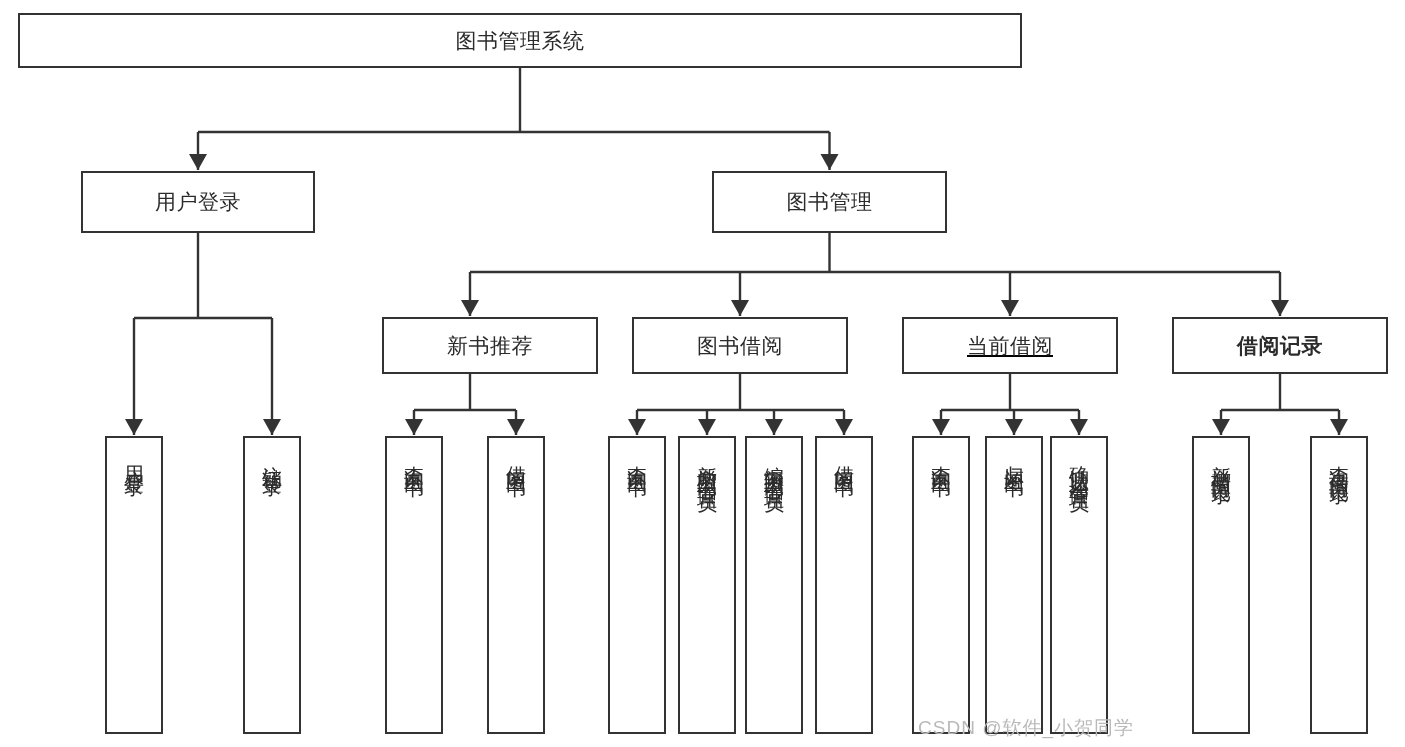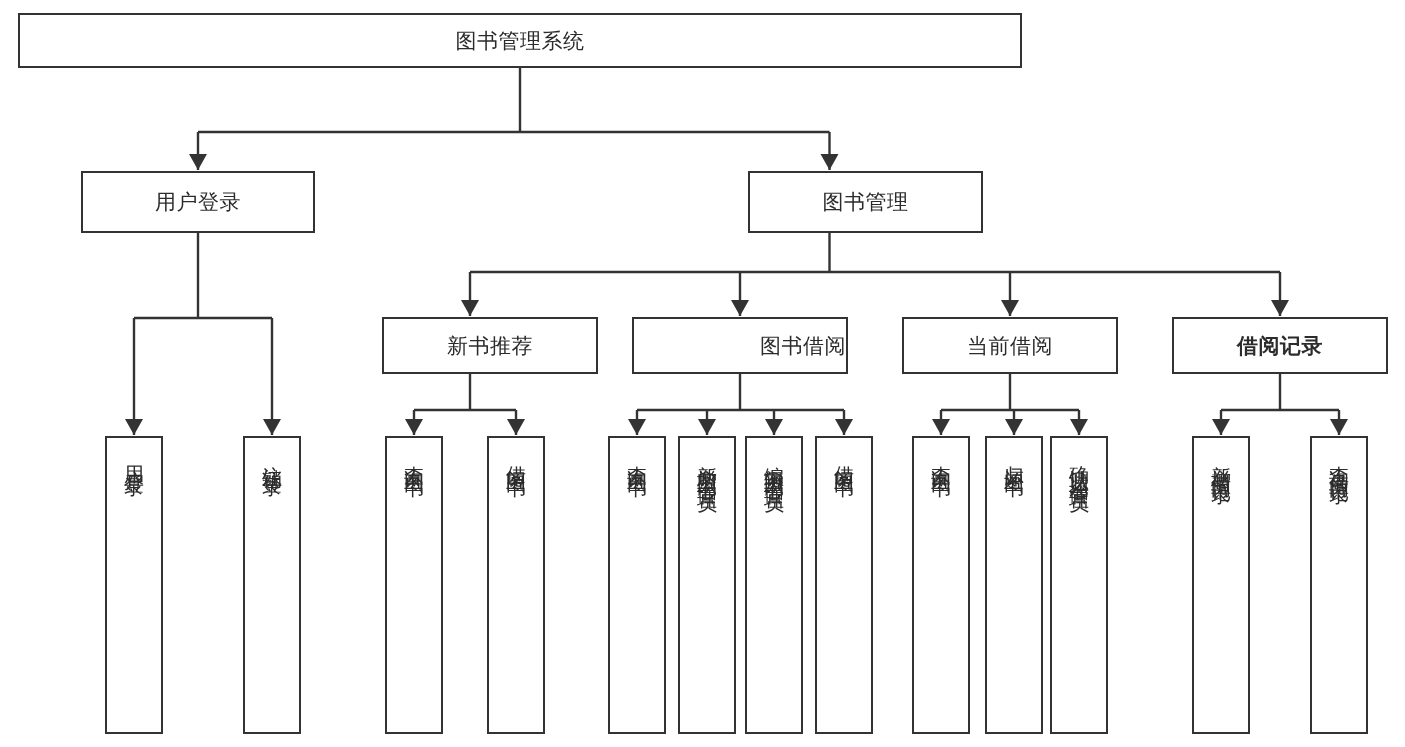--- a/index.html
+++ b/index.html
@@ -140,30 +140,30 @@
       <path d="M1330,419 L1348,419 L1339,435 Z" class="arrowhead"></path>
     </svg>
 
   <div id="node-layer">
       <div class="node-box" style="left: 18px; top: 13px; width: 1004px; height: 55px;">
         <span class="node-label-h">图书管理系统</span>
       </div>
       <div class="node-box" style="left: 81px; top: 171px; width: 234px; height: 62px;">
         <span class="node-label-h">用户登录</span>
       </div>
-      <div class="node-box" style="left: 712px; top: 171px; width: 235px; height: 62px; margin-left: 36px;">
+      <div class="node-box" style="left: 712px; top: 171px; width: 235px; height: 62px;">
         <span class="node-label-h">图书管理</span>
       </div>
       <div class="node-box" style="left: 362px; top: 317px; width: 216px; height: 57px; margin-left: 20px;">
         <span class="node-label-h">新书推荐</span>
       </div>
-      <div class="node-box" style="left: 632px; top: 317px; width: 216px; height: 57px; justify-content: flex-end;">
+      <div class="node-box" style="left: 632px; top: 317px; width: 216px; height: 57px;">
         <span class="node-label-h">图书借阅</span>
       </div>
-      <div class="node-box" style="left: 902px; top: 317px; width: 216px; height: 57px;">
+      <div class="node-box" style="left: 902px; top: 317px; width: 216px; height: 57px; text-decoration: underline;">
         <span class="node-label-h">当前借阅</span>
       </div>
       <div class="node-box" style="left: 1172px; top: 317px; width: 216px; height: 57px; font-weight: bold;">
         <span class="node-label-h">借阅记录</span>
       </div>
       <div class="node-box vertical" style="left: 105px; top: 436px; width: 58px; height: 298px;">
         <span class="node-label-v">用户登录</span>
       </div>
       <div class="node-box vertical" style="left: 243px; top: 436px; width: 58px; height: 298px;">
         <span class="node-label-v">注销登录</span>
@@ -196,14 +196,15 @@
         <span class="node-label-v">确认归还（管理员）</span>
       </div>
       <div class="node-box vertical" style="left: 1192px; top: 436px; width: 58px; height: 298px;">
         <span class="node-label-v">新增借阅记录</span>
       </div>
       <div class="node-box vertical" style="left: 1310px; top: 436px; width: 58px; height: 298px;">
         <span class="node-label-v">查询借阅记录</span>
       </div>
     </div>
 
+  <div id="watermark">CSDN @软件_小贺同学</div>
 
 </div>
 
 </body></html>

